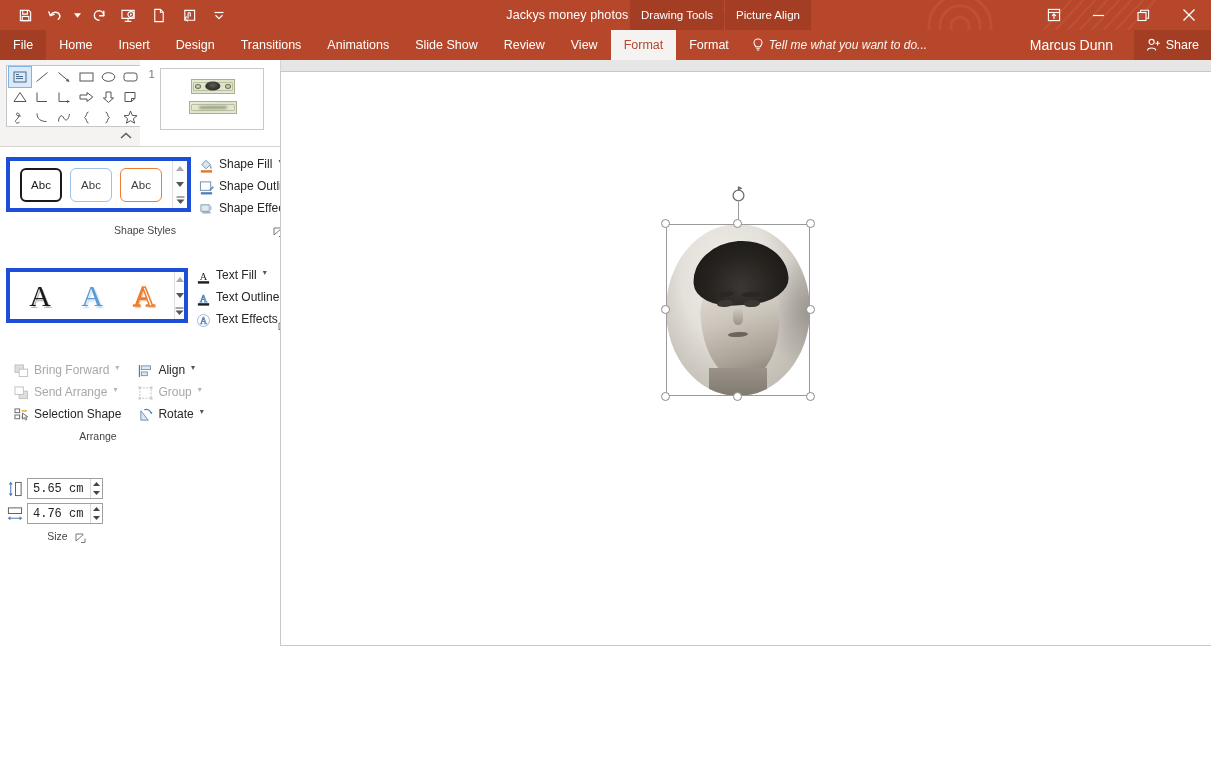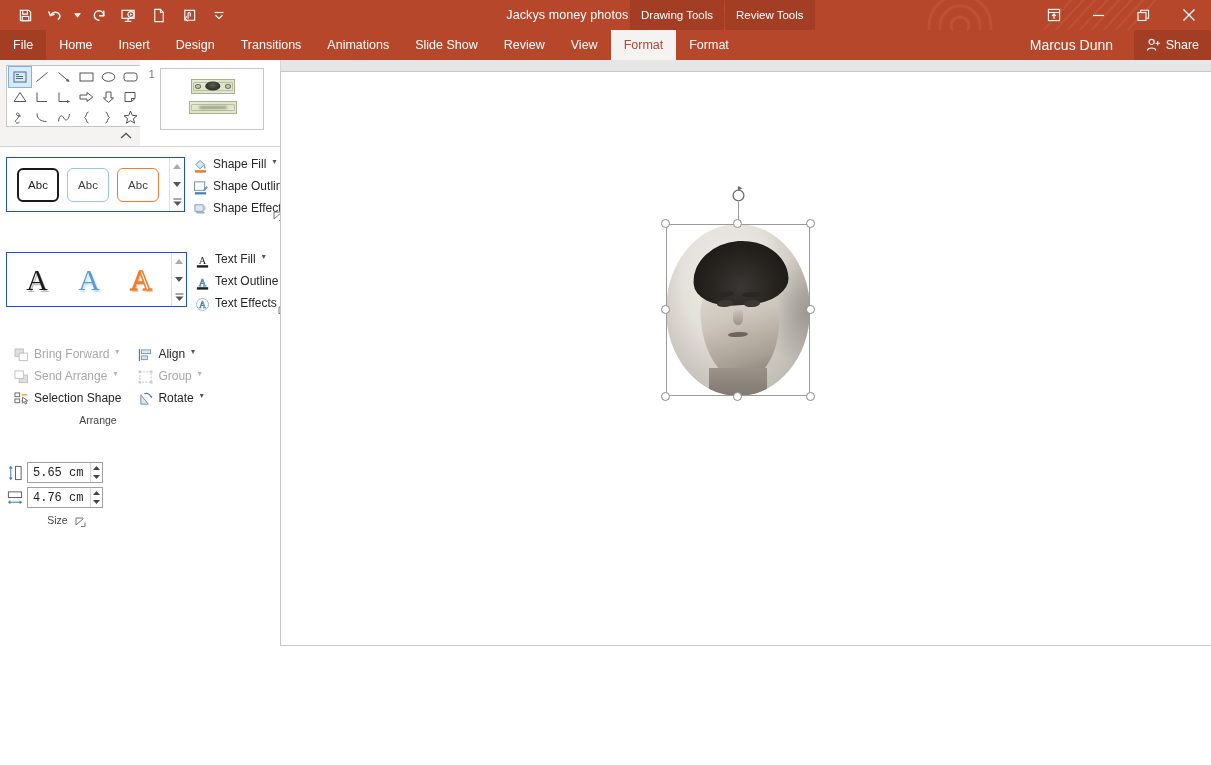--- a/index.html
+++ b/index.html
@@ -111,21 +111,21 @@
     display: flex; align-items: flex-start; gap: 5px; height: 21px; padding: 0 5px 0 3px;
     font-size: 12px; color: #262626; cursor: pointer; white-space: nowrap; border-radius: 1px;
   }
   .cmd.disabled { color: #a8a8a8; cursor: default; }
   .cmd .ico { width: 16px; height: 16px; display:flex; align-items:center; justify-content:center; flex:none; }
   .cmd .car { font-size: 8px; color: #555; margin-left: 1px; }
   .cmd.disabled .car { color: #b5b5b5; }
 
   
   .stylegal {
-    border: 1px solid #1d4ed8; background: #fff; display: flex; height: 55px; align-items: stretch;
+    border: 4px solid #1d4ed8; background: #fff; display: flex; height: 55px; align-items: stretch;
   }
   .stylegal-items { display: flex; align-items: center; gap: 8px; padding: 0 10px; }
   .abc {
     width: 42px; height: 34px; border-radius: 6px; display: flex; align-items: center;
     justify-content: center; font-size: 11.5px; cursor: pointer; background: #fff;
   }
   .abc.k1 { border: 2px solid #1a1a1a; color: #1a1a1a; }
   .abc.k2 { border: 1.5px solid #9dc3e6; color: #3d3d3d; }
   .abc.k3 { border: 1.5px solid #ed7d31; color: #3d3d3d; }
   .wa {
@@ -342,21 +342,21 @@
           <path d="M1.5 2.5 H10.5"></path>
             <path d="M2.5 5.2 L6 8.6 L9.5 5.2" stroke-linejoin="round"></path>
         </svg>
       </div>
     </div>
 
     <div class="title-text">Jackys money photos - PowerPoint</div>
 
     <div class="ctx-tabs">
       <div class="ctx-tab">Drawing Tools</div>
-      <div class="ctx-tab">Review Tools</div>
+      <div class="ctx-tab">Picture Align</div>
     </div>
 
     <div class="win-ctrls">
       <div class="win-btn" title="Ribbon Display Options">
         <svg width="14" height="14" viewBox="0 0 15 15" fill="none" stroke="#fff" stroke-width="1.2">
           <rect x="1.5" y="1.5" width="12" height="12"></rect>
             <path d="M1.5 4.8 H13.5"></path>
           <path d="M7.5 11.5 V6.5 M5.5 8.5 L7.5 6.3 L9.5 8.5" stroke-linejoin="round"></path>
         </svg>
       </div>
@@ -384,20 +384,27 @@
     <div class="tab">Home</div>
     <div class="tab">Insert</div>
     <div class="tab">Design</div>
     <div class="tab">Transitions</div>
     <div class="tab">Animations</div>
     <div class="tab">Slide Show</div>
     <div class="tab">Review</div>
     <div class="tab">View</div>
     <div class="tab active">Format</div>
     <div class="tab">Format</div>
+    <div class="tellme">
+      <svg width="12" height="14" viewBox="0 0 12 14" fill="none" stroke="#fff" stroke-width="1.1">
+        <path d="M6 1 C3.5 1 2 2.8 2 4.8 C2 6.4 3.3 7.3 3.7 8.8 H8.3 C8.7 7.3 10 6.4 10 4.8 C10 2.8 8.5 1 6 1Z"></path>
+        <path d="M4.2 10.3 H7.8 M4.7 12 H7.3"></path>
+      </svg>
+      <span>Tell me what you want to do...</span>
+    </div>
     <div class="acct">Marcus Dunn</div>
     <div class="share">
       <svg width="15" height="14" viewBox="0 0 16 15" fill="none" stroke="#fff" stroke-width="1.2">
         <circle cx="6" cy="4.2" r="2.7"></circle>
           <path d="M1.6 13.5 C1.6 9.8 10.4 9.8 10.4 13.5"></path>
         <path d="M12.4 3.2 V8 M10 5.6 H14.8"></path>
       </svg>
       <span>Share</span>
     </div>
   </div>
@@ -620,20 +627,21 @@
                     <path d="M2 3 H11 V10 H2Z" fill="#dfe8f0" stroke="#7b98b5" stroke-width="1"></path>
                     <path d="M11 3 C14.5 4.5, 14.5 9, 11 10Z" fill="#b9c9d8" stroke="none"></path>
                     <path d="M3.5 11.5 H12.5" stroke="#aab" stroke-width="1.6"></path>
                   </svg>
             </span>
             <span>Shape Effects</span>
             <span class="car">▾</span>
           </div>
         </div>
       </div>
+      <div class="rgroup-label">Shape Styles</div>
       <div class="dlg-launch" style="bottom:2px">
         <svg width="11" height="11" viewBox="0 0 11 11" fill="none" stroke="#777" stroke-width="1">
               <path d="M1 1 H8 M1 1 V8 M1 8 L8.5 1.5"></path>
               <path d="M6 9.5 H10 V5.5"></path>
             </svg>
       </div>
     </div>
     <div class="rgroup-sep"></div>
 
     <div class="rgroup" style="width:295px">

